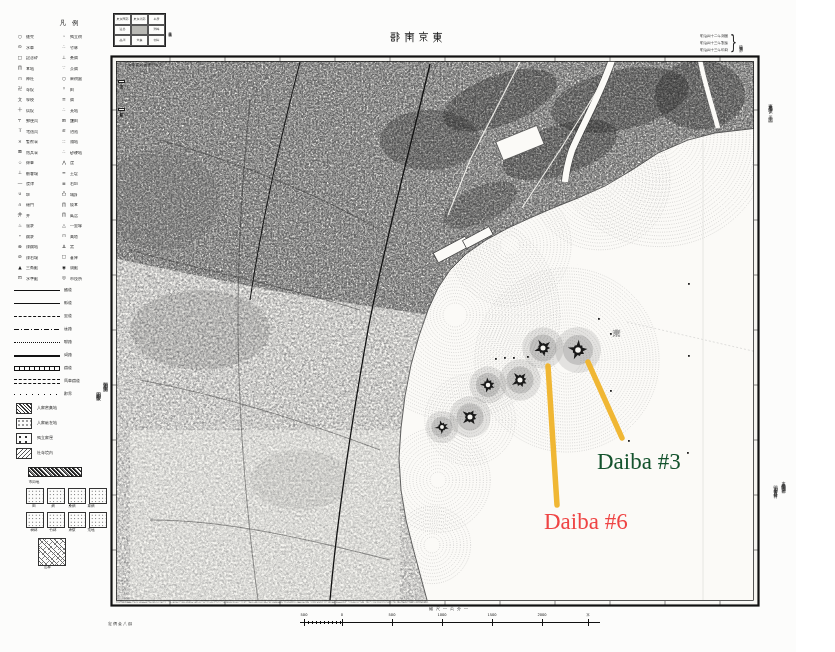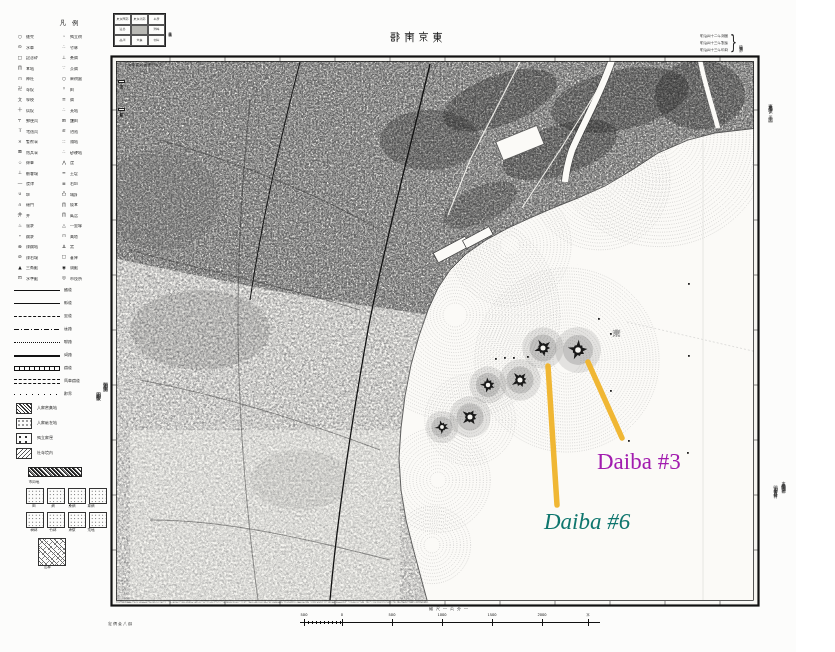--- a/index.html
+++ b/index.html
@@ -718,17 +718,17 @@
         <div class="sb-tick" style="left: 242px;"></div>
         <div class="sb-num" style="left: 242px;">2000</div>
         <div class="sb-tick" style="left: 288px;"></div>
         <div class="sb-num" style="left: 288px;">米</div>
       </div>
   </div>
 
   <div class="abs under-left-note">定價金八錢</div>
 
   <div id="annot-labels">
-      <div class="annot-label" style="left: 597px; top: 449px; color: #a21caf;">Daiba #3</div>
-      <div class="annot-label" style="left: 544px; top: 509px; color: #0f766e; font-style: italic;">Daiba #6</div>
+      <div class="annot-label" style="left: 597px; top: 449px; color: #14532d;">Daiba #3</div>
+      <div class="annot-label" style="left: 544px; top: 509px; color: #ef4444;">Daiba #6</div>
     </div>
 
 </div>
 
 </body></html>

